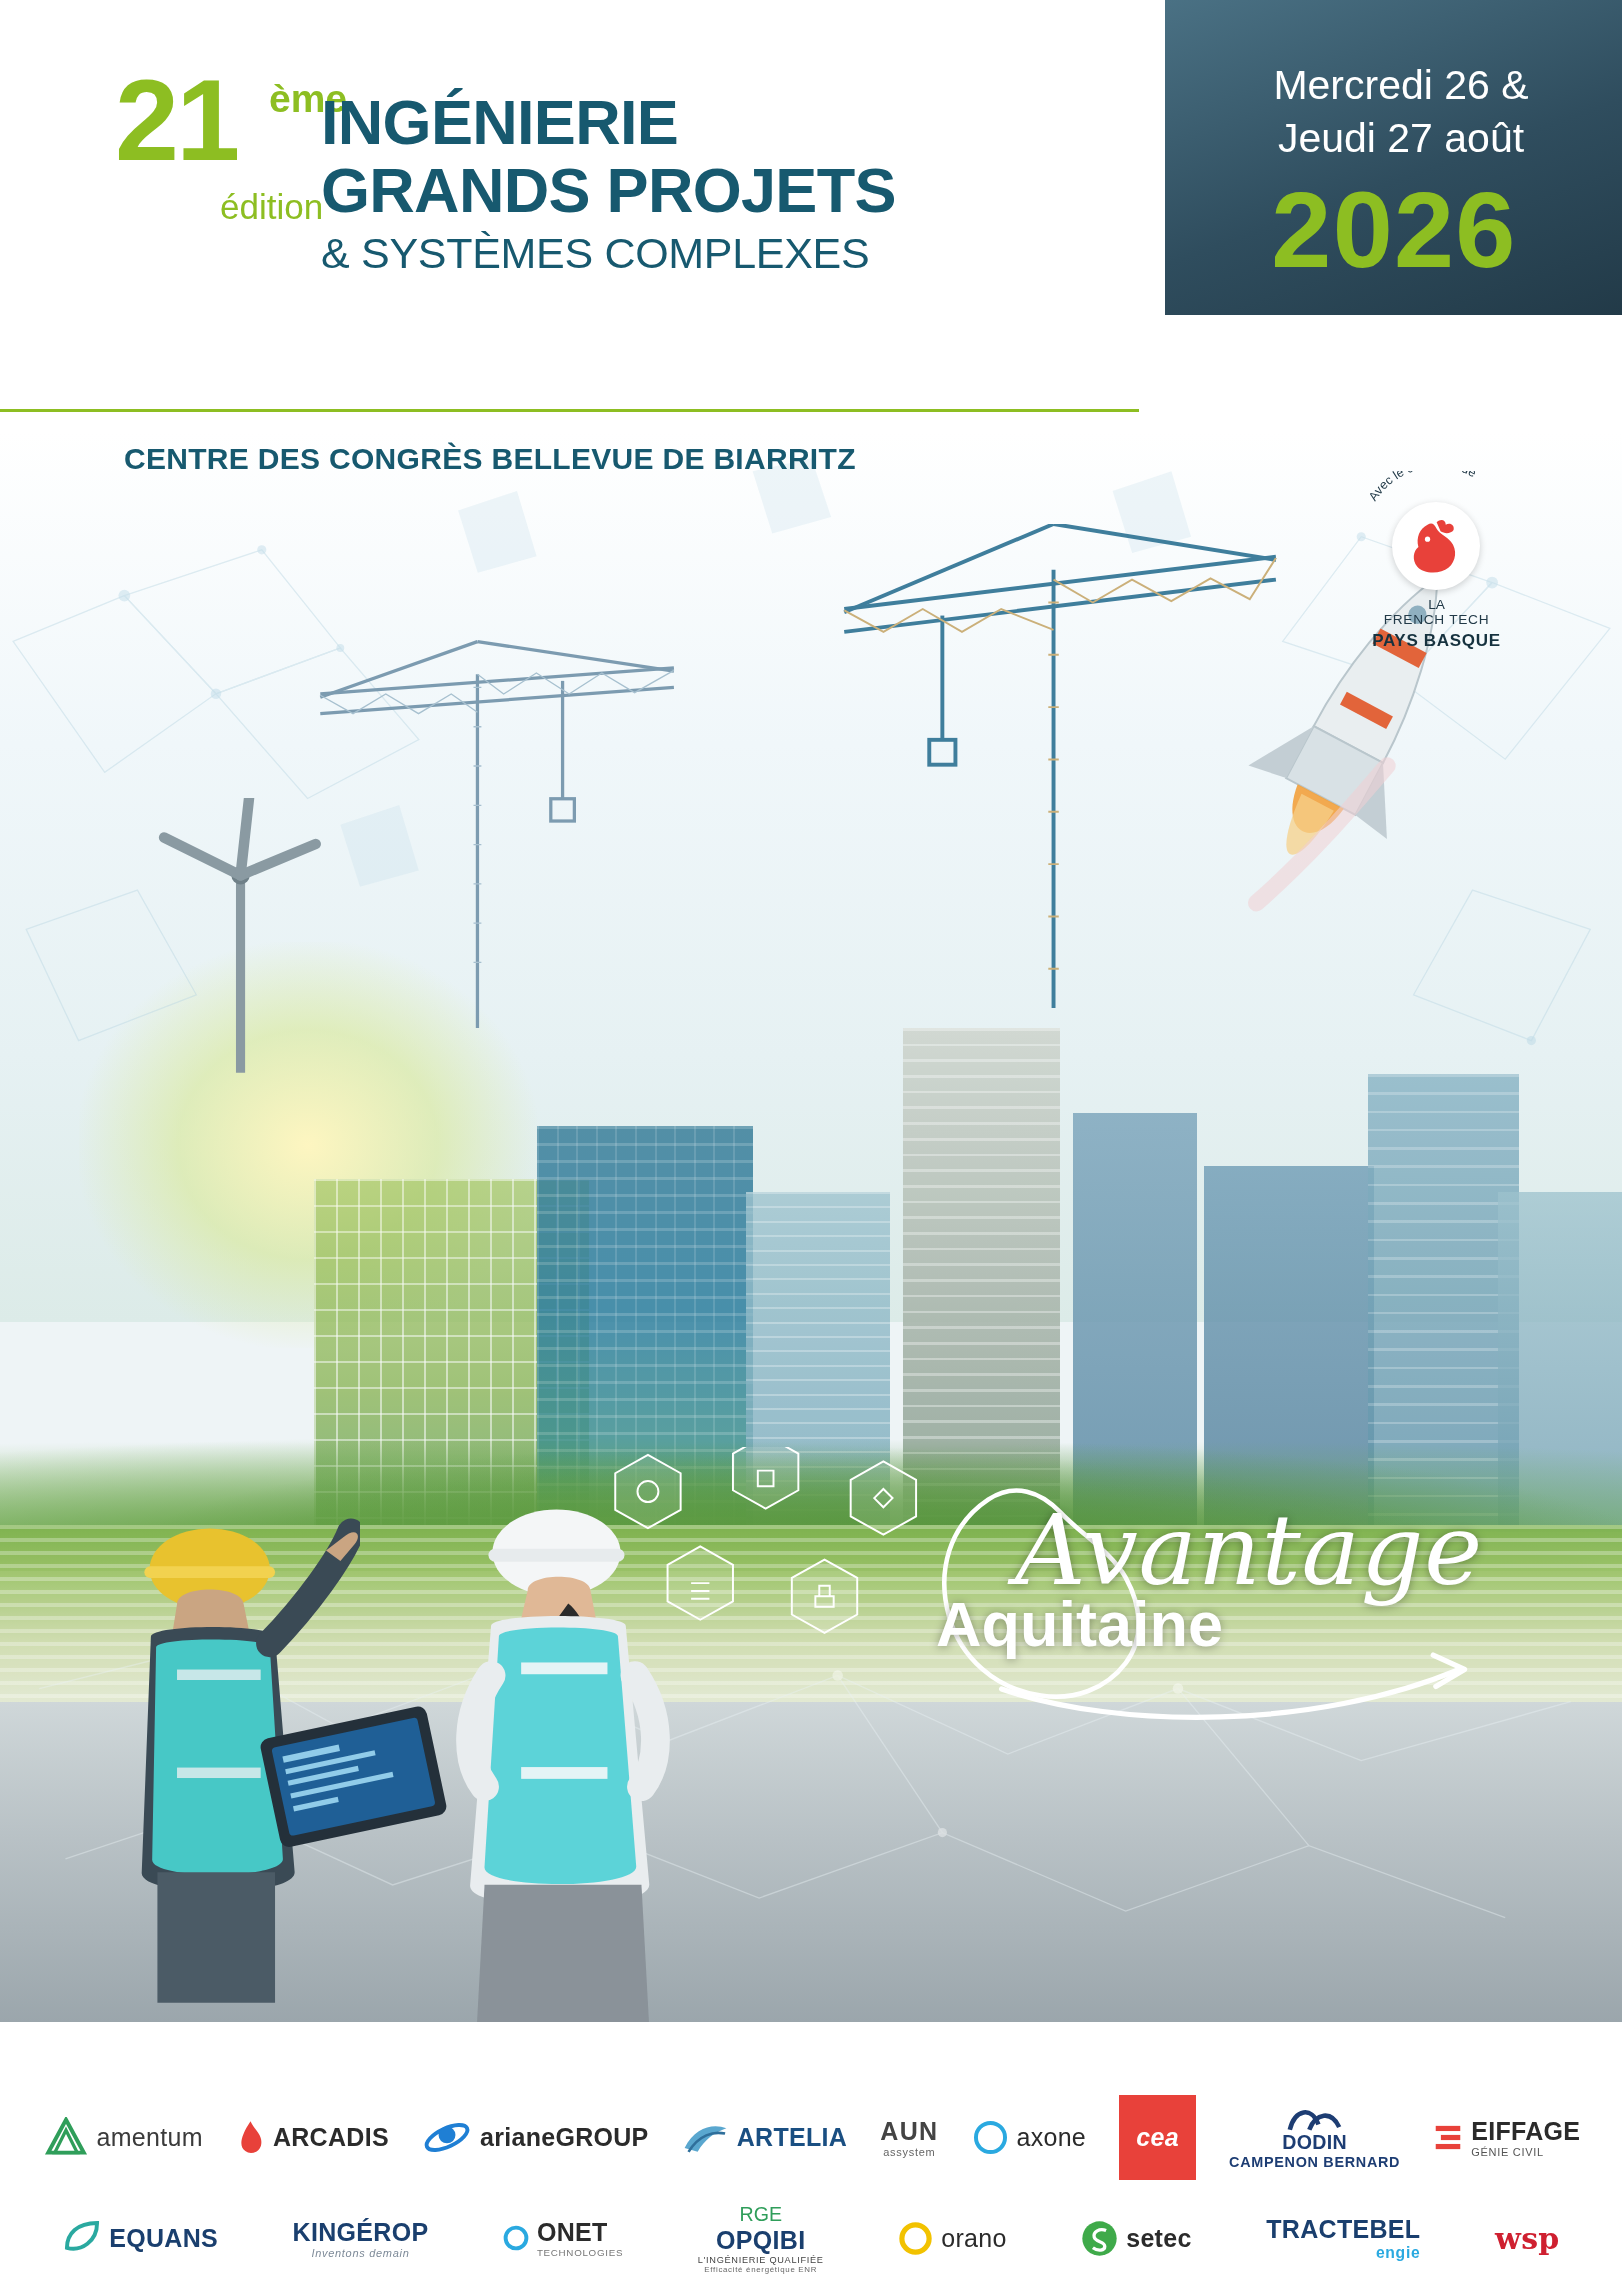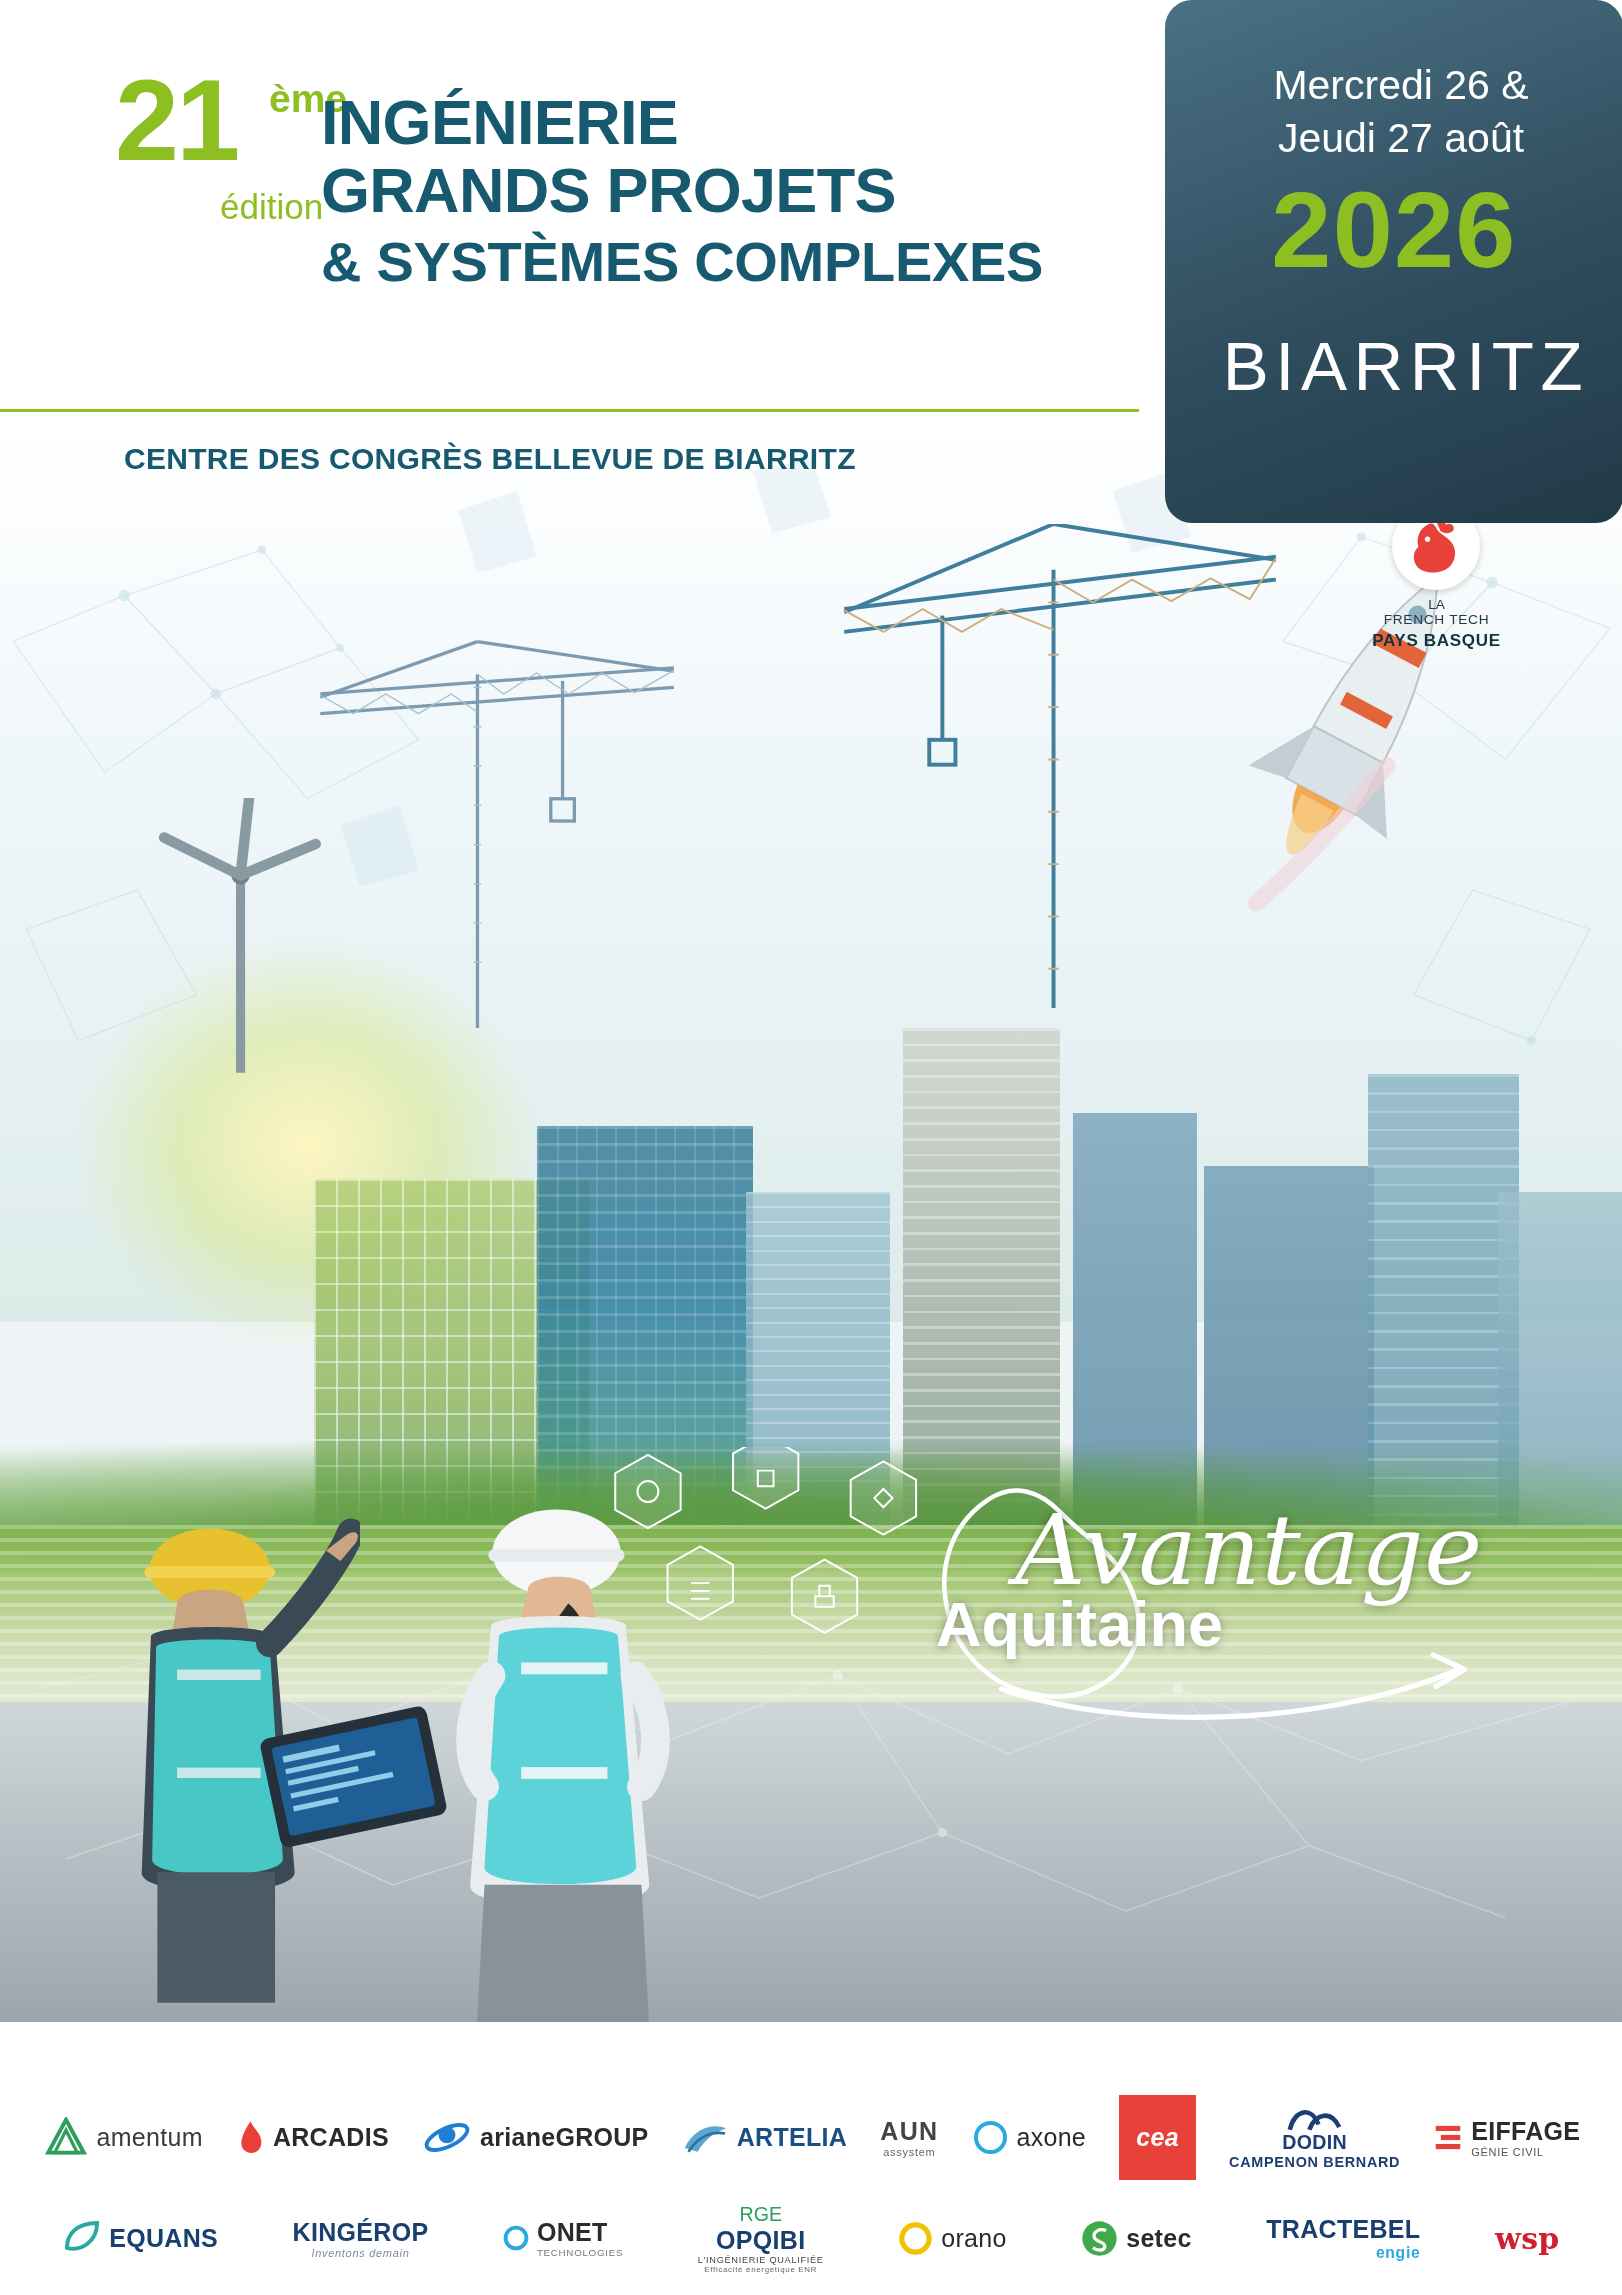--- a/index.html
+++ b/index.html
@@ -75,47 +75,46 @@
     color: #1a5d78;
   }
   .title-l1, .title-l2 {
     font-size: 63px;
     font-weight: bold;
     line-height: 1.08;
     letter-spacing: -0.7px;
     color: #17596f;
   }
   .title-l3 {
-    font-size: 56px;
-    font-weight: bold;
+    font-size: 43px;
+    font-weight: normal;
     line-height: 1.35;
     letter-spacing: -0.3px;
     color: #17596f;
   }
   .venue {
     position: absolute;
     left: 124px;
     top: 442px;
     font-size: 30px;
     font-weight: bold;
     color: #17596f;
     letter-spacing: 0.3px;
   }
 
   
   .datebox {
     position: absolute;
     right: 0;
     top: 0;
     width: 458px;
-    height: 523px;
+    height: 315px;
     background: linear-gradient(160deg, #4a7184 0%, #2f4d5e 55%, #223a48 100%);
     color: #ffffff;
     z-index: 40;
-    border-radius: 27px;
   }
   .date-line {
     position: absolute;
     left: 33px;
     width: 406px;
     text-align: center;
     font-size: 41px;
     line-height: 1.15;
     color: #ffffff;
     font-weight: normal;

